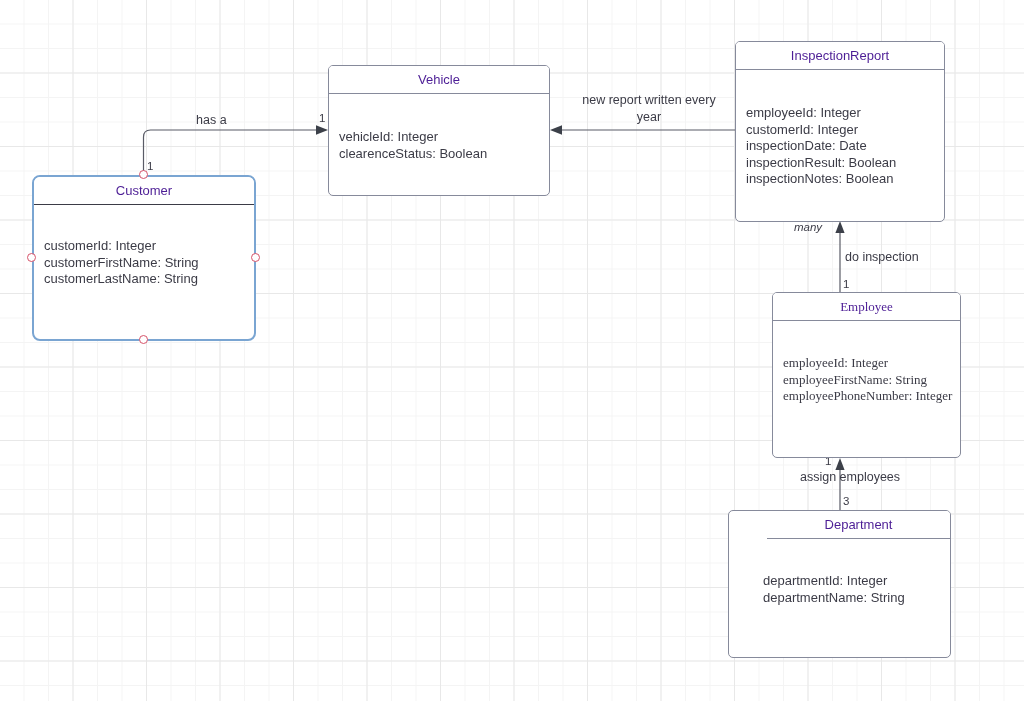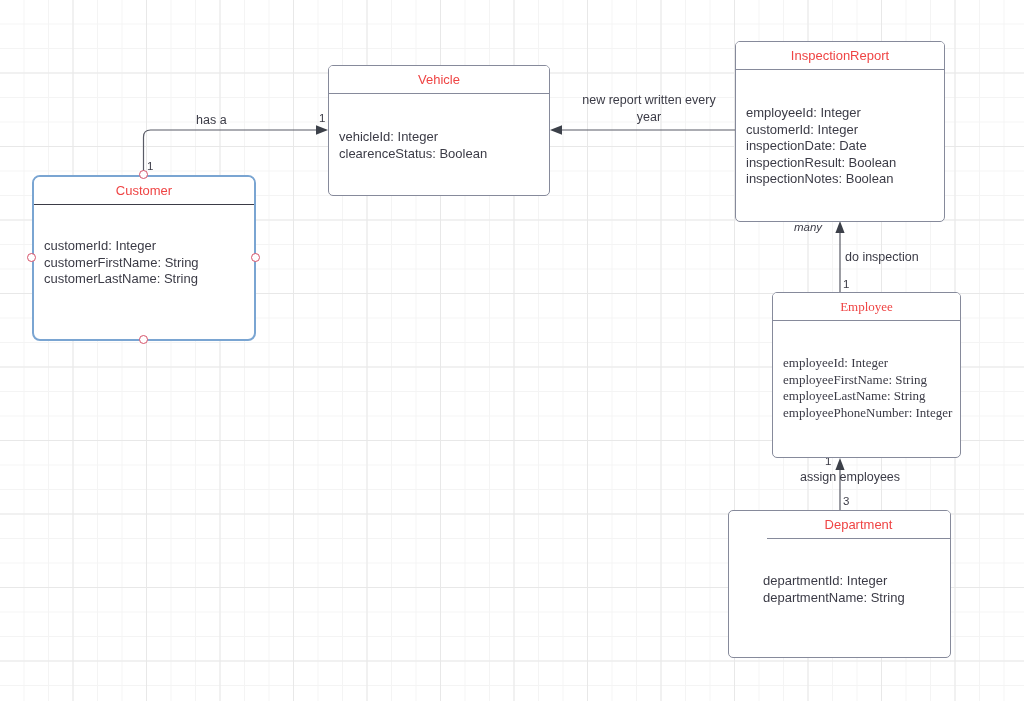--- a/index.html
+++ b/index.html
@@ -42,21 +42,21 @@
   .uml-box.selected {
     border: 2px solid #7aa5d2;
     border-radius: 8px;
   }
   .uml-title {
     box-sizing: border-box;
     height: 28px;
     line-height: 27px;
     text-align: center;
     font-size: 13px;
-    color: #ef4444;
+    color: #4c1d95;
     border-bottom: 1px solid #868a9b;
     background: #ffffff;
     white-space: nowrap;
   }
   .uml-box.selected .uml-title {
     border-bottom: 1px solid #3b3b46;
   }
   .uml-attrs {
     position: absolute;
     left: 10px;
@@ -194,21 +194,20 @@
   <div class="handle" style="left:139px; top:170px;"></div>
   <div class="handle" style="left:27px; top:253px;"></div>
   <div class="handle" style="left:251px; top:253px;"></div>
   <div class="handle" style="left:139px; top:335px;"></div>
 
   <div class="uml-box" style="left:772px; top:292px; width:189px; height:166px;font-family:Liberation Serif, serif;">
     <div class="uml-title">Employee</div>
     <div class="uml-attrs" style="top:62px;">
       <div>employeeId: Integer</div>
       <div>employeeFirstName: String</div>
-      <div>employeeLastName: String</div>
       <div>employeePhoneNumber: Integer</div>
     </div>
   </div>
 
   <div class="uml-box" style="left:728px; top:510px; width:223px; height:148px;padding-left:38px;">
     <div class="uml-title">Department</div>
     <div class="uml-attrs" style="top:62px;margin-left:24px;">
       <div>departmentId: Integer</div>
       <div>departmentName: String</div>
     </div>

